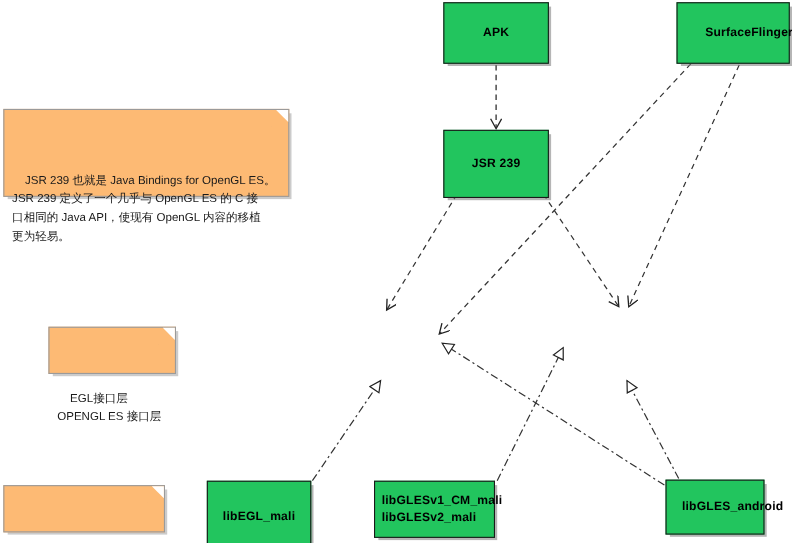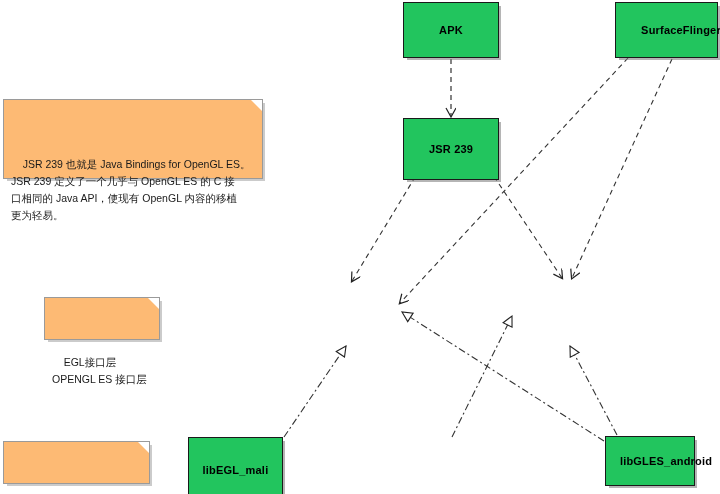--- a/index.html
+++ b/index.html
@@ -131,20 +131,24 @@
   <div class="node" style="left:403px;top:118px;width:96px;height:62px;">
     <span>JSR 239</span>
   </div>
 
 
 
   <div class="node" style="left:188px;top:437px;width:95px;height:66px;">
     <span>libEGL_mali</span>
   </div>
 
+  <div class="node" style="left:340px;top:437px;width:110px;height:52px;align-items:flex-start;padding-left:6px;">
+    <span>libGLESv1_CM_mali</span>
+    <span class="line2">libGLESv2_mali</span>
+  </div>
 
   <div class="node" style="left:605px;top:436px;width:90px;height:50px;padding-left:32px;">
     <span>libGLES_android</span>
   </div>
 
   <div class="note" style="left:3px;top:99px;width:260px;height:80px;">
     <span class="fold"></span>
     <span class="fold-line"></span>
     <span>JSR 239 也就是 Java Bindings for OpenGL ES。
 JSR 239 定义了一个几乎与 OpenGL ES 的 C 接

